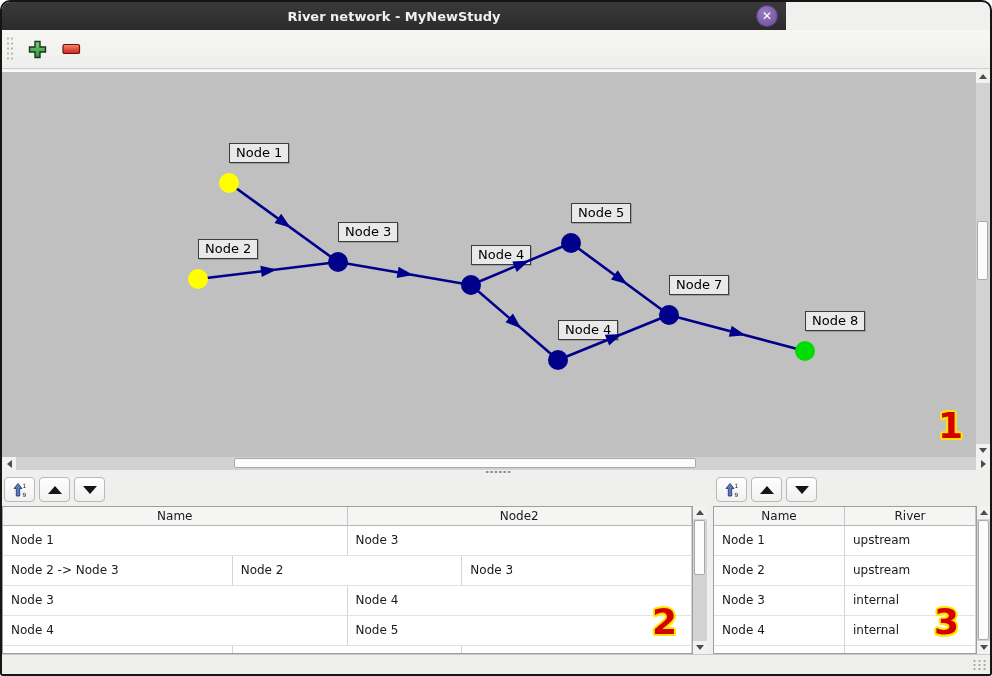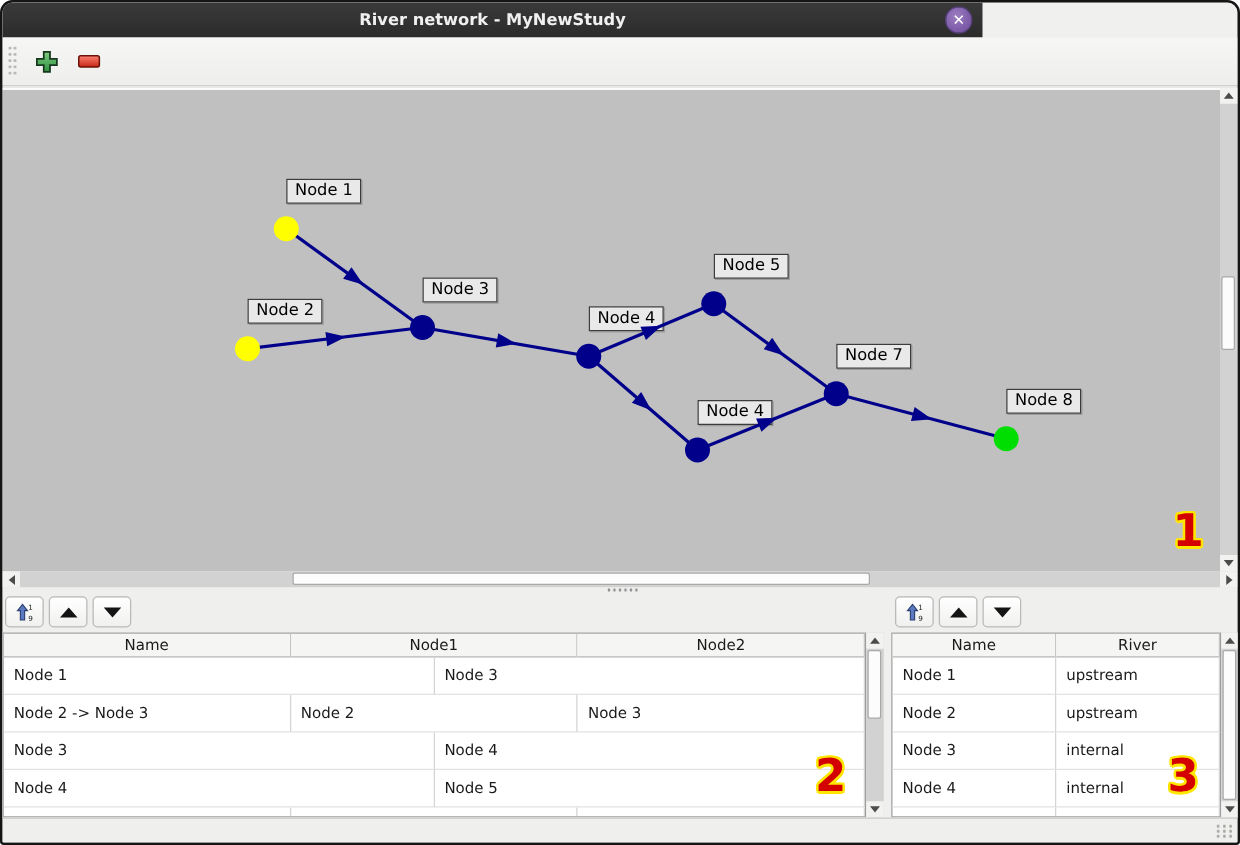--- a/index.html
+++ b/index.html
@@ -243,21 +243,20 @@
           <div class="btri-up"></div>
         </div>
       <div class="tool-btn">
           <div class="btri-down"></div>
         </div>
     </div>
 
     <div class="ttable t-left" id="reaches-table">
         <div class="trow thead">
           <div class="tcell">Name</div>
-          <div class="tcell">Node1</div>
           <div class="tcell">Node2</div>
         </div>
         <div class="trow">
           <div class="tcell">Node 1</div>
           <div class="tcell">Node 3</div>
         </div>
         <div class="trow">
           <div class="tcell">Node 2 -&gt; Node 3</div>
           <div class="tcell">Node 2</div>
           <div class="tcell">Node 3</div>

